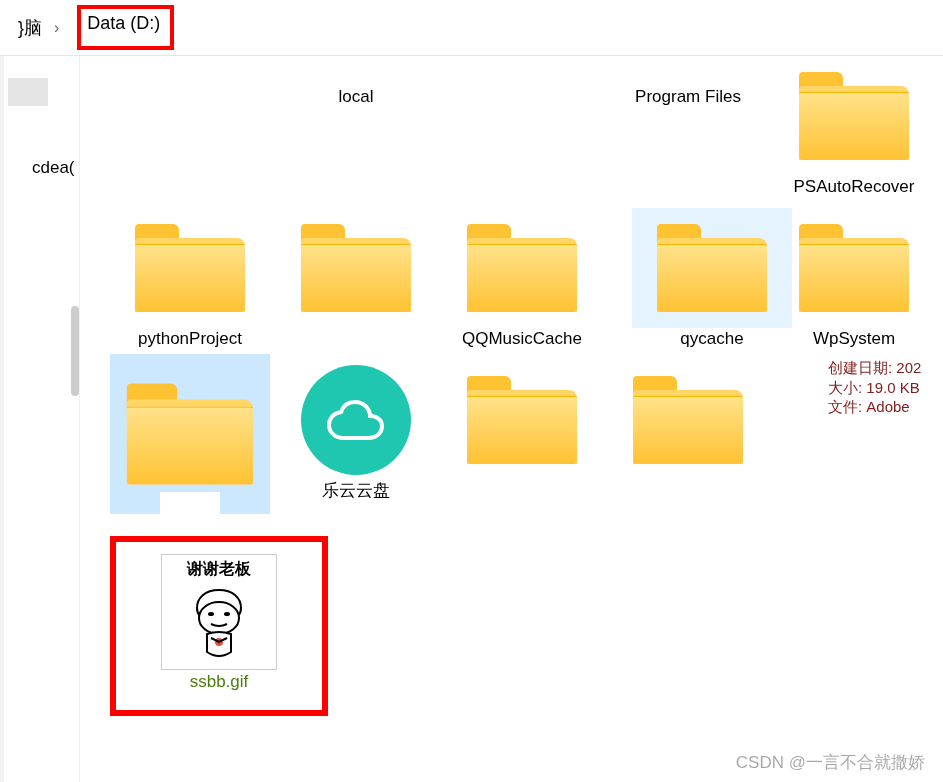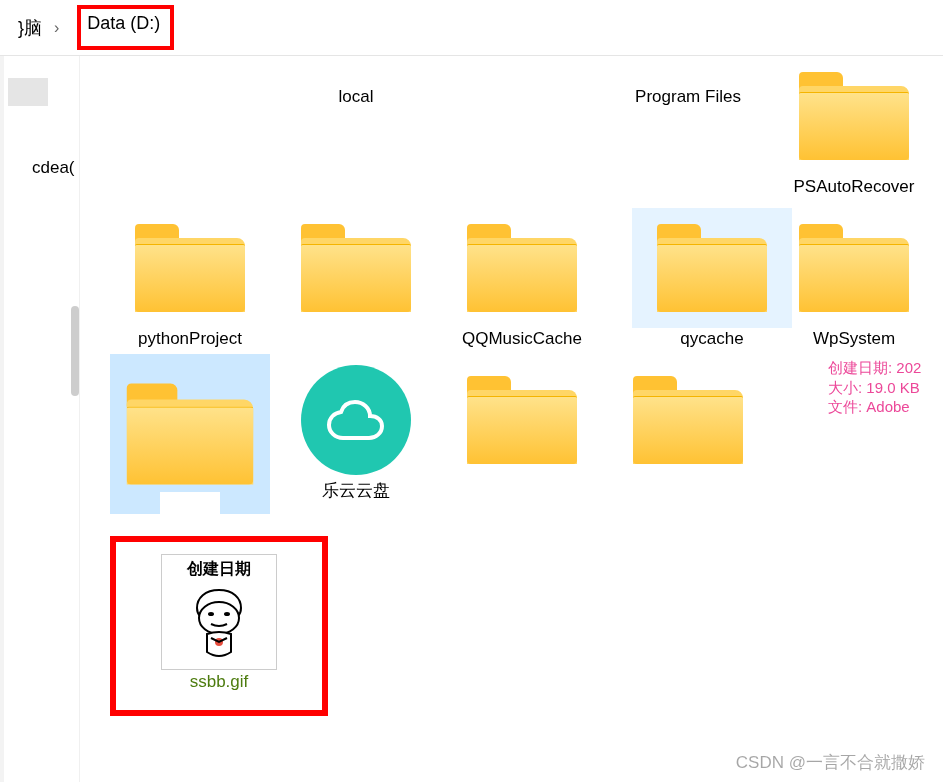--- a/index.html
+++ b/index.html
@@ -41,21 +41,21 @@
 
     
     .row-cropped .icon-wrap { height: 30px; align-items:flex-end; overflow:hidden; }
     .row-cropped { margin-bottom: 14px; }
     .row-cropped .item-label { min-height: 48px; }
 
     
     .col-last .item-label { white-space: nowrap; overflow: hidden; }
 
     
-    .tooltip { position: absolute; top: 302px; left: 748px; font-size: 15px; color: #ec4899; line-height: 1.3; pointer-events:none; }
+    .tooltip { position: absolute; top: 302px; left: 748px; font-size: 15px; color: #7f1d1d; line-height: 1.3; pointer-events:none; }
 
     
     .file-highlight { border: 6px solid #ff0000; padding: 12px 14px 18px 14px; margin: 12px 0 0 0; width: 218px; display:flex; flex-direction:column; align-items:center; }
     .thumb { width: 116px; height: 116px; border: 1px solid #ccc; background:#fff; display:flex; flex-direction:column; align-items:center; justify-content:flex-start; padding-top:4px; }
     .thumb-text { font-size: 16px; font-weight: bold; font-family: "KaiTi","STKaiti",serif; color:#000; }
     .thumb-face { margin-top: 4px; }
     .file-label { font-size: 17px; margin-top: 2px; color:#4d7c0f; }
 
     
     .watermark { position: absolute; right: 18px; bottom: 8px; font-size: 17px; color: rgba(0,0,0,0.35); }
@@ -206,21 +206,21 @@
     </div>
 
     <div class="tooltip">
       <div>创建日期: 202</div>
       <div>大小: 19.0 KB</div>
       <div>文件: Adobe </div>
     </div>
 
     <div class="file-highlight">
       <div class="thumb">
-        <div class="thumb-text">创建日期</div>
+        <div class="thumb-text">谢谢老板</div>
         <svg class="thumb-face" width="76" height="80" viewBox="0 0 76 80">
           <path d="M38 6c14 0 22 8 22 18 0 3-1 6-3 8H19c-2-2-3-5-3-8 0-10 8-18 22-18z" fill="none" stroke="#000" stroke-width="2"></path>
           <ellipse cx="38" cy="34" rx="20" ry="16" fill="#fff" stroke="#000" stroke-width="2"></ellipse>
           <ellipse cx="30" cy="30" rx="3" ry="2" fill="#000"></ellipse>
           <ellipse cx="46" cy="30" rx="3" ry="2" fill="#000"></ellipse>
           <path d="M30 40 q8 4 16 0" fill="none" stroke="#000" stroke-width="2"></path>
           <path d="M26 50 q12 -4 24 0 l0 18 q-12 8 -24 0 z" fill="#fff" stroke="#000" stroke-width="2"></path>
           <circle cx="38" cy="58" r="4" fill="#e74c3c"></circle>
           <path d="M30 54 l8 4 l8 -4" fill="none" stroke="#000" stroke-width="2"></path>
         </svg>

